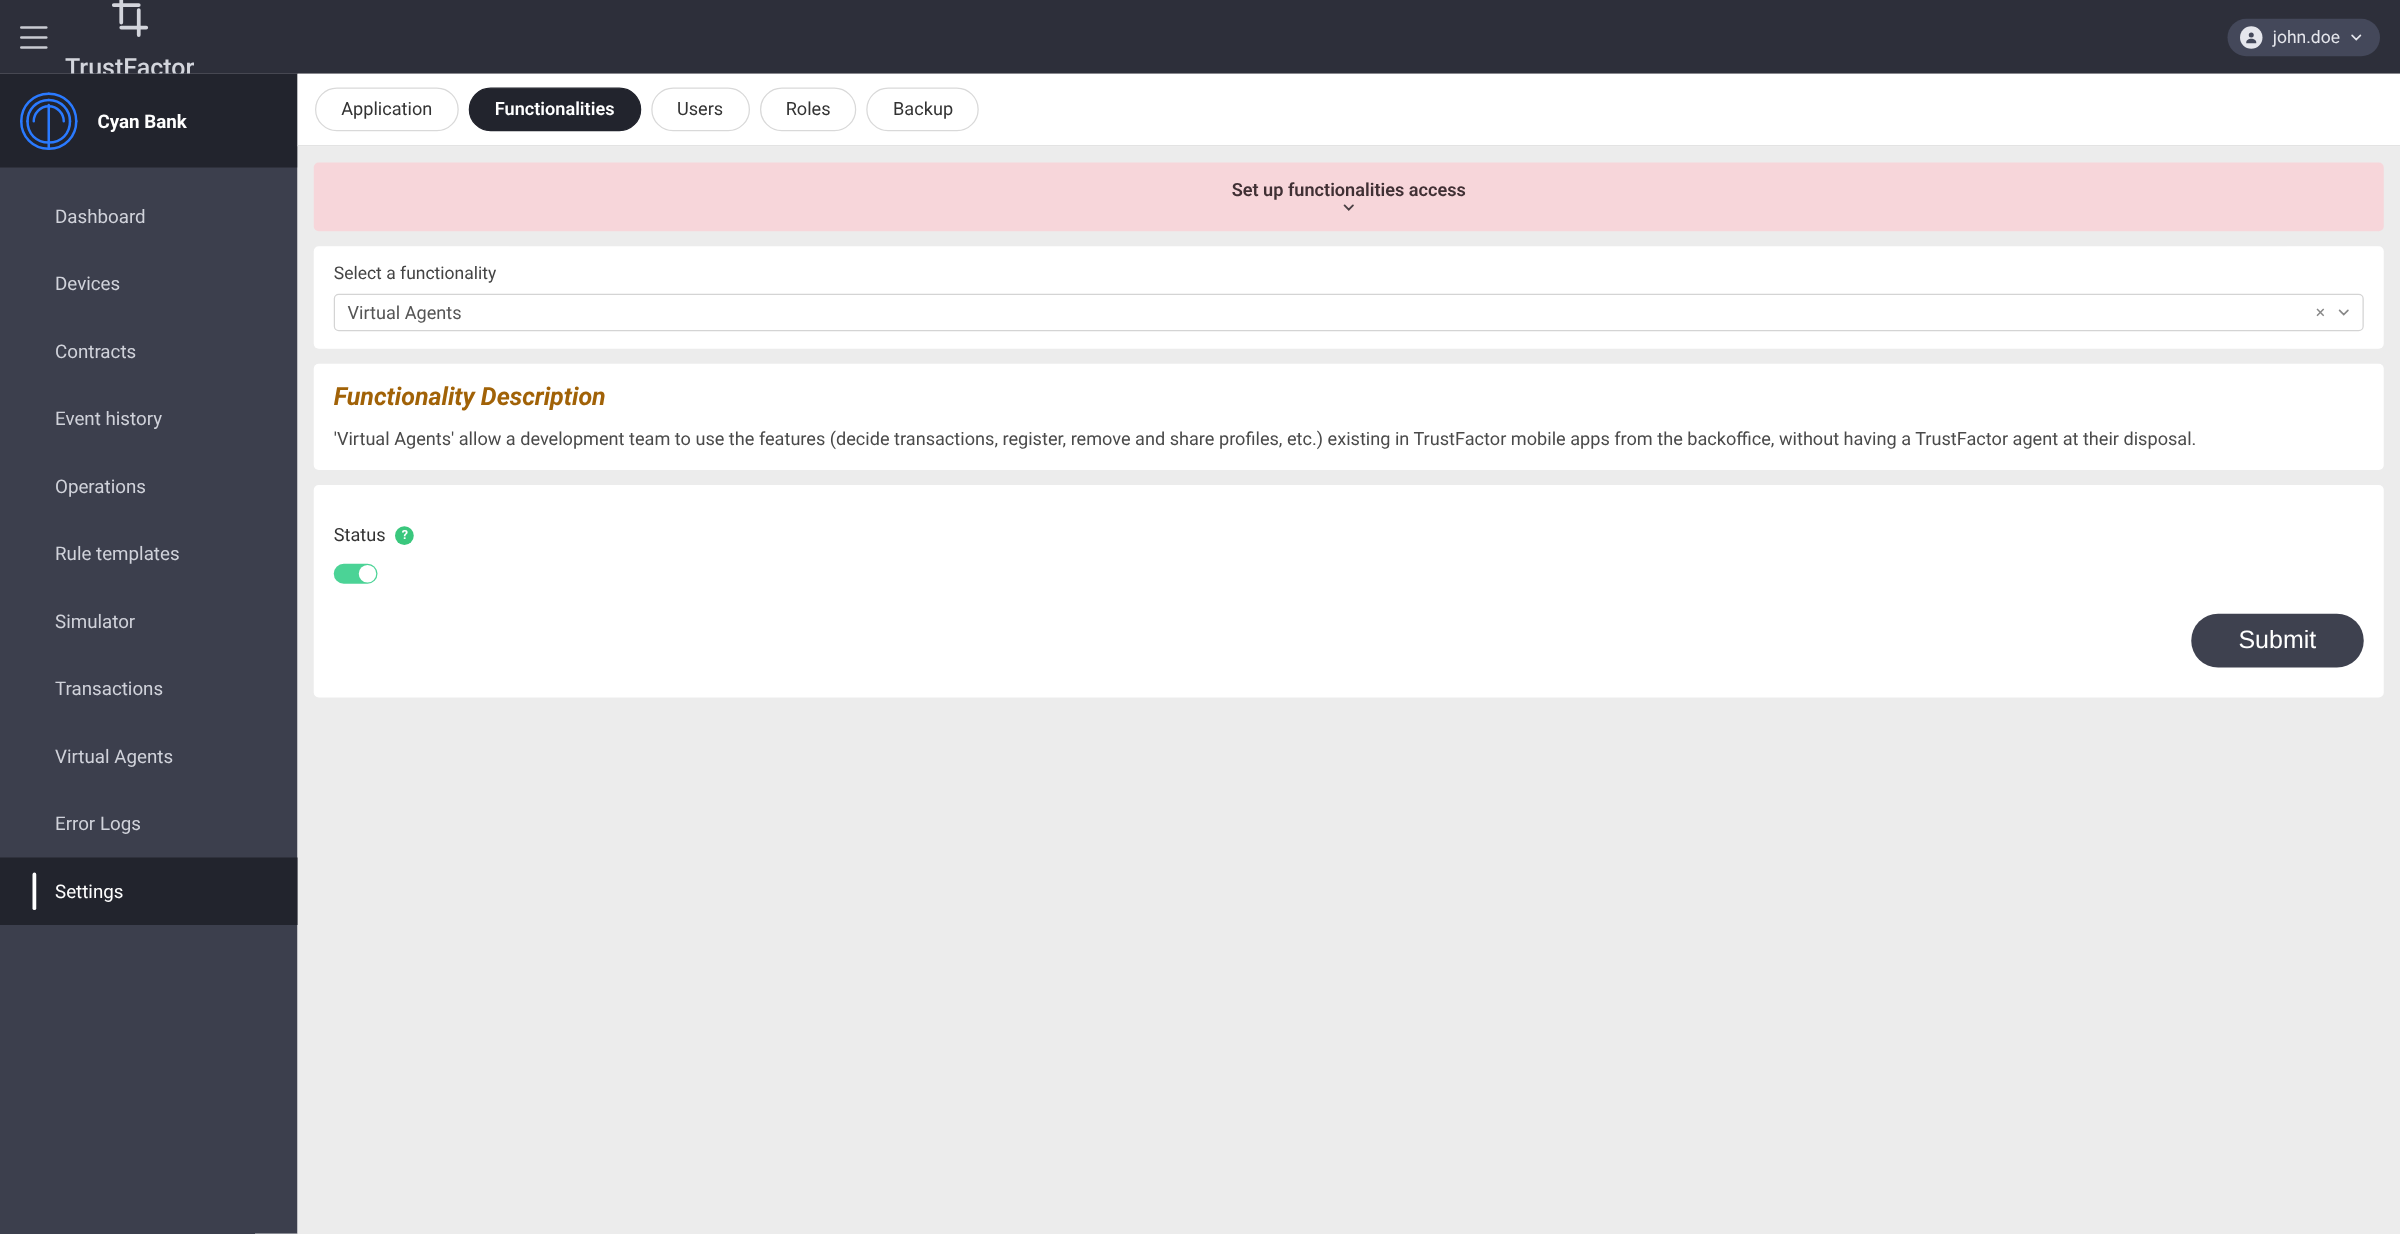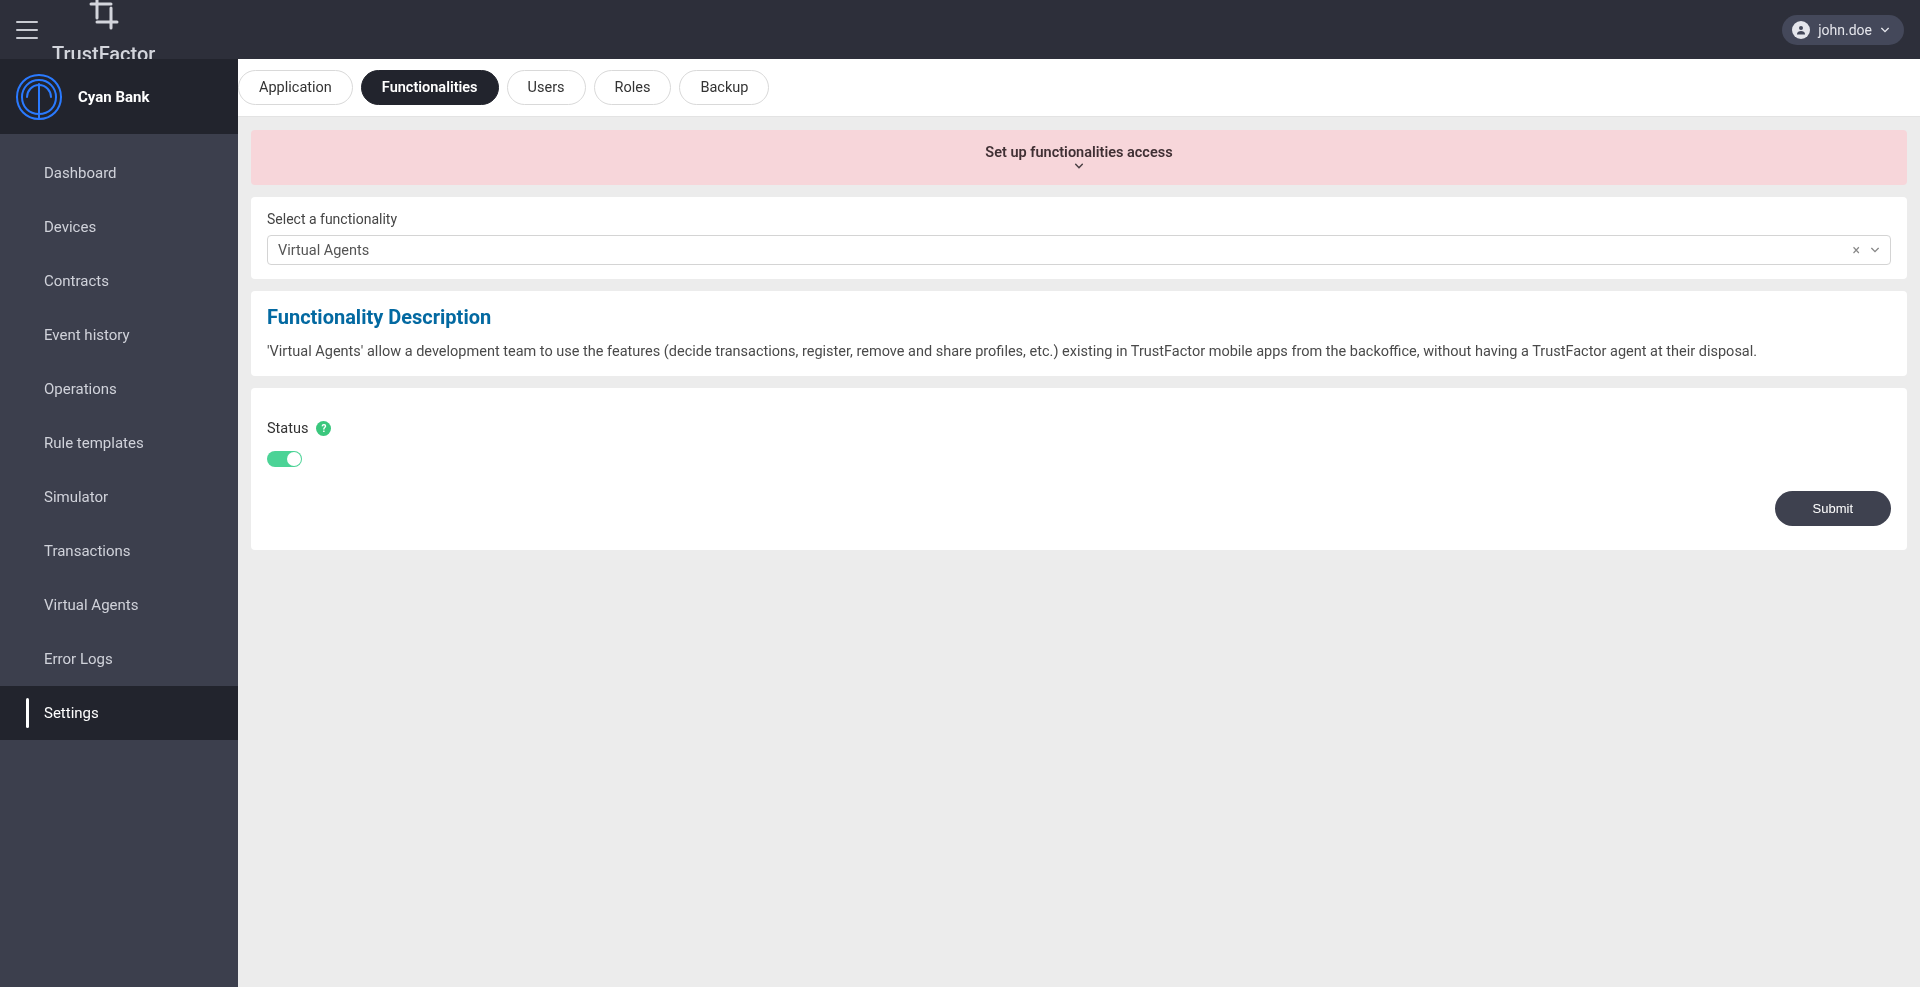--- a/index.html
+++ b/index.html
@@ -39,21 +39,21 @@
   .nav { padding-top:12px; }
   .nav-item { 
     display:flex; align-items:center; height:54px; padding-left:44px;
     color:#d0d2da; font-size:15px; cursor:pointer;
   }
   .nav-item.active { background:#22242d; color:#fff; position:relative;}
   .nav-item.active::before { content:""; position:absolute; left:26px; top:12px; bottom:12px; width:3px; background:#fff; border-radius:2px;}
   
   
   .content { flex:1; display:flex; flex-direction:column; background:#ececec; overflow:auto;}
-  .tabbar { background:#fff; padding:11px 0; border-bottom:1px solid #e3e3e3;}
+  .tabbar { background:#fff; padding:11px 14px; border-bottom:1px solid #e3e3e3;}
   .pill { display:inline-block; padding:8px 20px; border:1px solid #d9d9d9; border-radius:20px; font-size:14.5px; margin-right:8px; background:#fff; color:#333; cursor:pointer;}
   .pill.active { background:#22242d; color:#fff; border-color:#22242d; font-weight:600;}
   
   .main-inner { padding:13px; }
   .notice {
     background:#f7d6da; border-radius:4px;
     padding:14px 20px; display:flex; justify-content:space-between; align-items:center;
     color:#403034; font-size:14.5px; font-weight:600; cursor:pointer;flex-direction:column;
   }
   .notice .chev { color:#4a4044; }
@@ -62,35 +62,35 @@
   .field-label { font-size:14px; color:#444; margin-bottom:8px; display:block;}
   .select-box {
     border:1px solid #d4d4d4; border-radius:4px; height:30px;
     display:flex; align-items:center; justify-content:space-between;
     padding:0 10px; font-size:14.5px; color:#555; cursor:pointer;
     position: relative;
   }
   .select-box .select-icons { display:flex; align-items:center; gap:10px; font-size:12px; color:#888;}
   .clear-x { cursor:pointer; font-size:14px; line-height:1; }
   
-  .desc-head { font-size:20px; font-weight:700; color:#0369a1; margin-bottom:12px;}
+  .desc-head { font-size:20px; font-weight:700; color:#a16207; margin-bottom:12px;font-style:italic;}
   .desc-body { font-size:14.5px; color:#4a4a4a; line-height:1.45;}
   
   .status-wrap { padding:32px 16px 16px 16px;}
   .status-row { display:flex; align-items:center; gap:8px; font-size:14.5px; color:#333; margin-bottom:14px;}
   .info-dot { width:15px; height:15px; border-radius:50%; background:#3ac77d; color:#fff; font-size:10px; font-weight:700; display:flex; align-items:center; justify-content:center; cursor:help; line-height:1; }
   .toggle {
     width:35px; height:16px; border-radius:10px; background:#4bd396; position:relative; cursor:pointer;
   }
   .toggle::after {
     content:""; position:absolute; right:1px; top:1px; width:14px; height:14px;
     background:#fff; border-radius:50%;
   }
   .submit-row { display:flex; justify-content:flex-end; margin-top:24px; padding-bottom:8px;}
-  .submit-btn { background:#3e414f; color:#fff; border:none; padding:10px 38px; border-radius:22px; font-size:13px; cursor:pointer;}
+  .submit-btn { background:#3e414f; color:#fff; border:none; padding:10px 38px; border-radius:22px; font-size:20px; cursor:pointer;}
   
   
   svg { display:block; }
 </style>
 </head>
 <body>
 
 <div class="topbar">
   <div class="topbar-left">
     <div class="hamburger">

